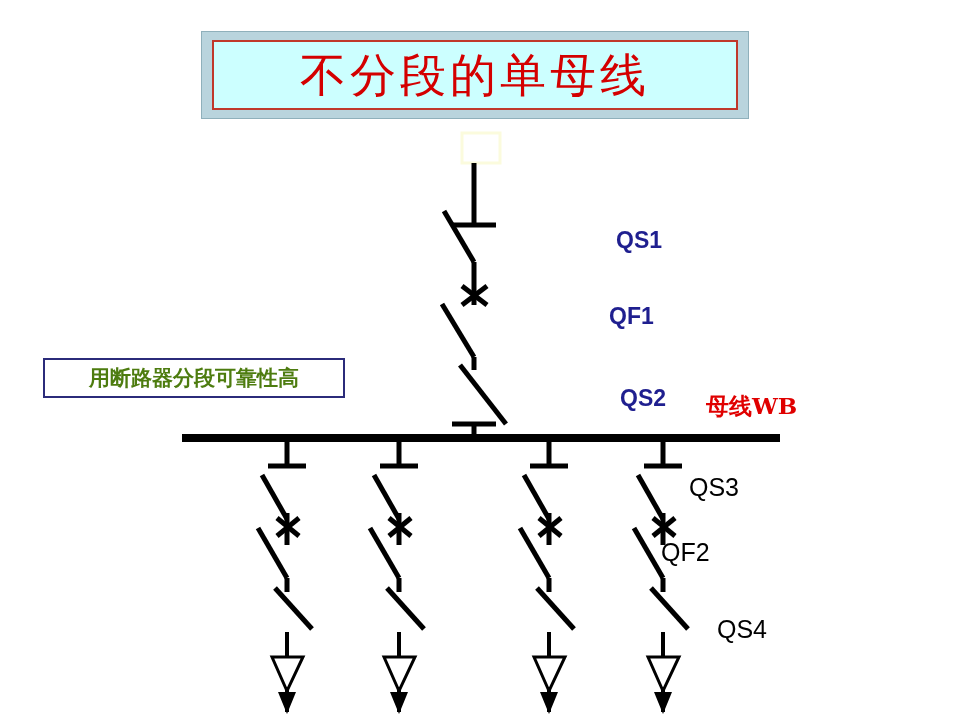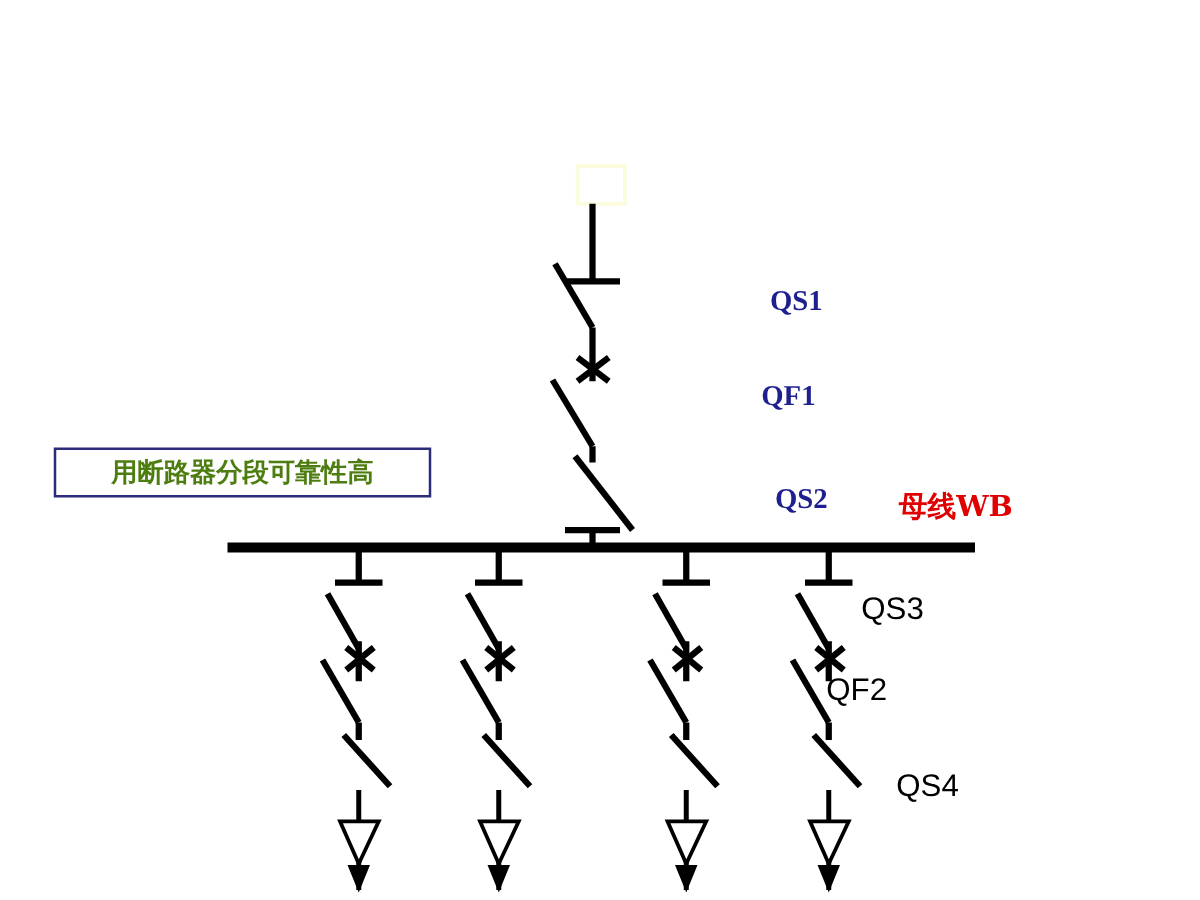--- a/index.html
+++ b/index.html
@@ -83,21 +83,21 @@
     letter-spacing: 0px;
   }
 
   
   .lbl {
     position: absolute;
     white-space: nowrap;
     line-height: 1;
   }
   .lbl-serif-blue {
-    font-family: Liberation Serif, serif;
+    font-family: Liberation Sans, sans-serif;
     font-weight: bold;
     font-size: 23px;
     color: #1f1f8f;
   }
   .lbl-serif-red {
     font-family: "DejaVu Serif", "Liberation Serif", serif;
     font-weight: bold;
     font-size: 23px;
     color: #e00000;
   }
@@ -205,32 +205,37 @@
       <line x1="634" y1="528" x2="663" y2="578" stroke="#000" stroke-width="5"></line>
       <line x1="663" y1="578" x2="663" y2="592" stroke="#000" stroke-width="5"></line>
       <line x1="651" y1="588" x2="688" y2="629" stroke="#000" stroke-width="5"></line>
       <line x1="663" y1="632" x2="663" y2="712" stroke="#000" stroke-width="4"></line>
       <polygon points="648,657 679,657 663,691" fill="#ffffff" stroke="#000" stroke-width="3"></polygon>
       <polygon points="654,692 672,692 663,714" fill="#000000"></polygon>
     </g>
 
   </svg>
 
+  <div class="title-banner">
+    <div class="title-inner">
+      <span class="title-text">不分段的单母线</span>
+    </div>
+  </div>
 
   <div class="note-box">
     <span class="note-text">用断路器分段可靠性高</span>
   </div>
 
   <span class="lbl lbl-serif-blue" style="left:616px; top:229px;">QS1</span>
 
   <span class="lbl lbl-serif-blue" style="left:609px; top:305px;">QF1</span>
 
   <span class="lbl lbl-serif-blue" style="left:620px; top:387px;">QS2</span>
 
-  <span class="lbl lbl-serif-red" style="left:706px; top:394px;margin-left:13px;">母线WB</span>
+  <span class="lbl lbl-serif-red" style="left:706px; top:394px;">母线WB</span>
 
   <span class="lbl lbl-sans-black" style="left:689px; top:475px;">QS3</span>
 
   <span class="lbl lbl-sans-black" style="left:661px; top:540px;">QF2</span>
 
   <span class="lbl lbl-sans-black" style="left:717px; top:617px;">QS4</span>
 
 </div>
 
 </body></html>

